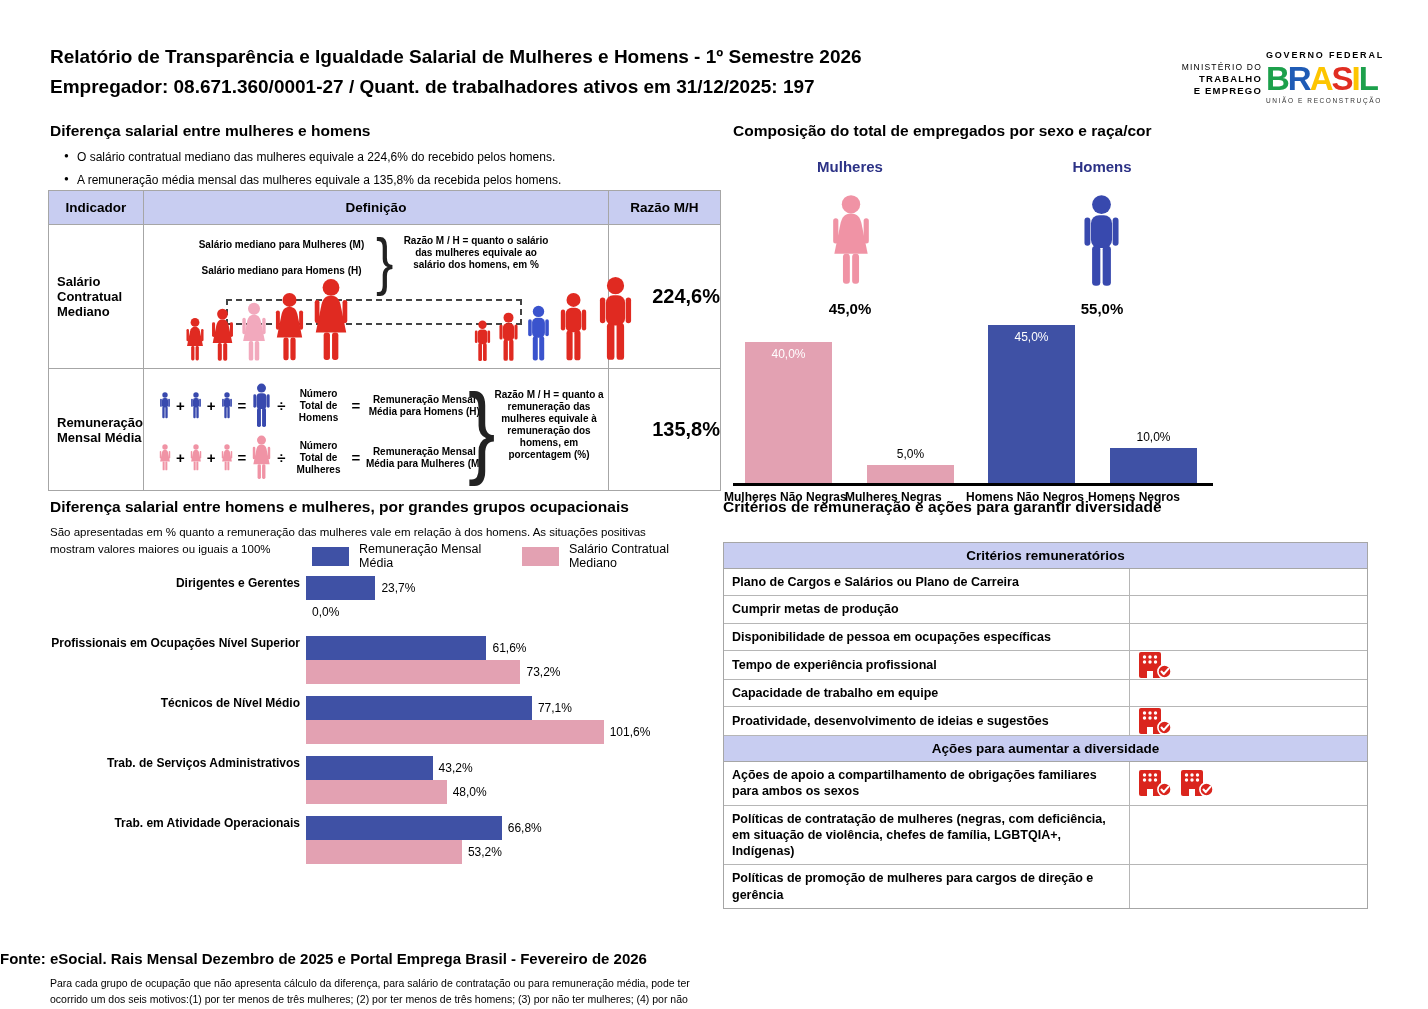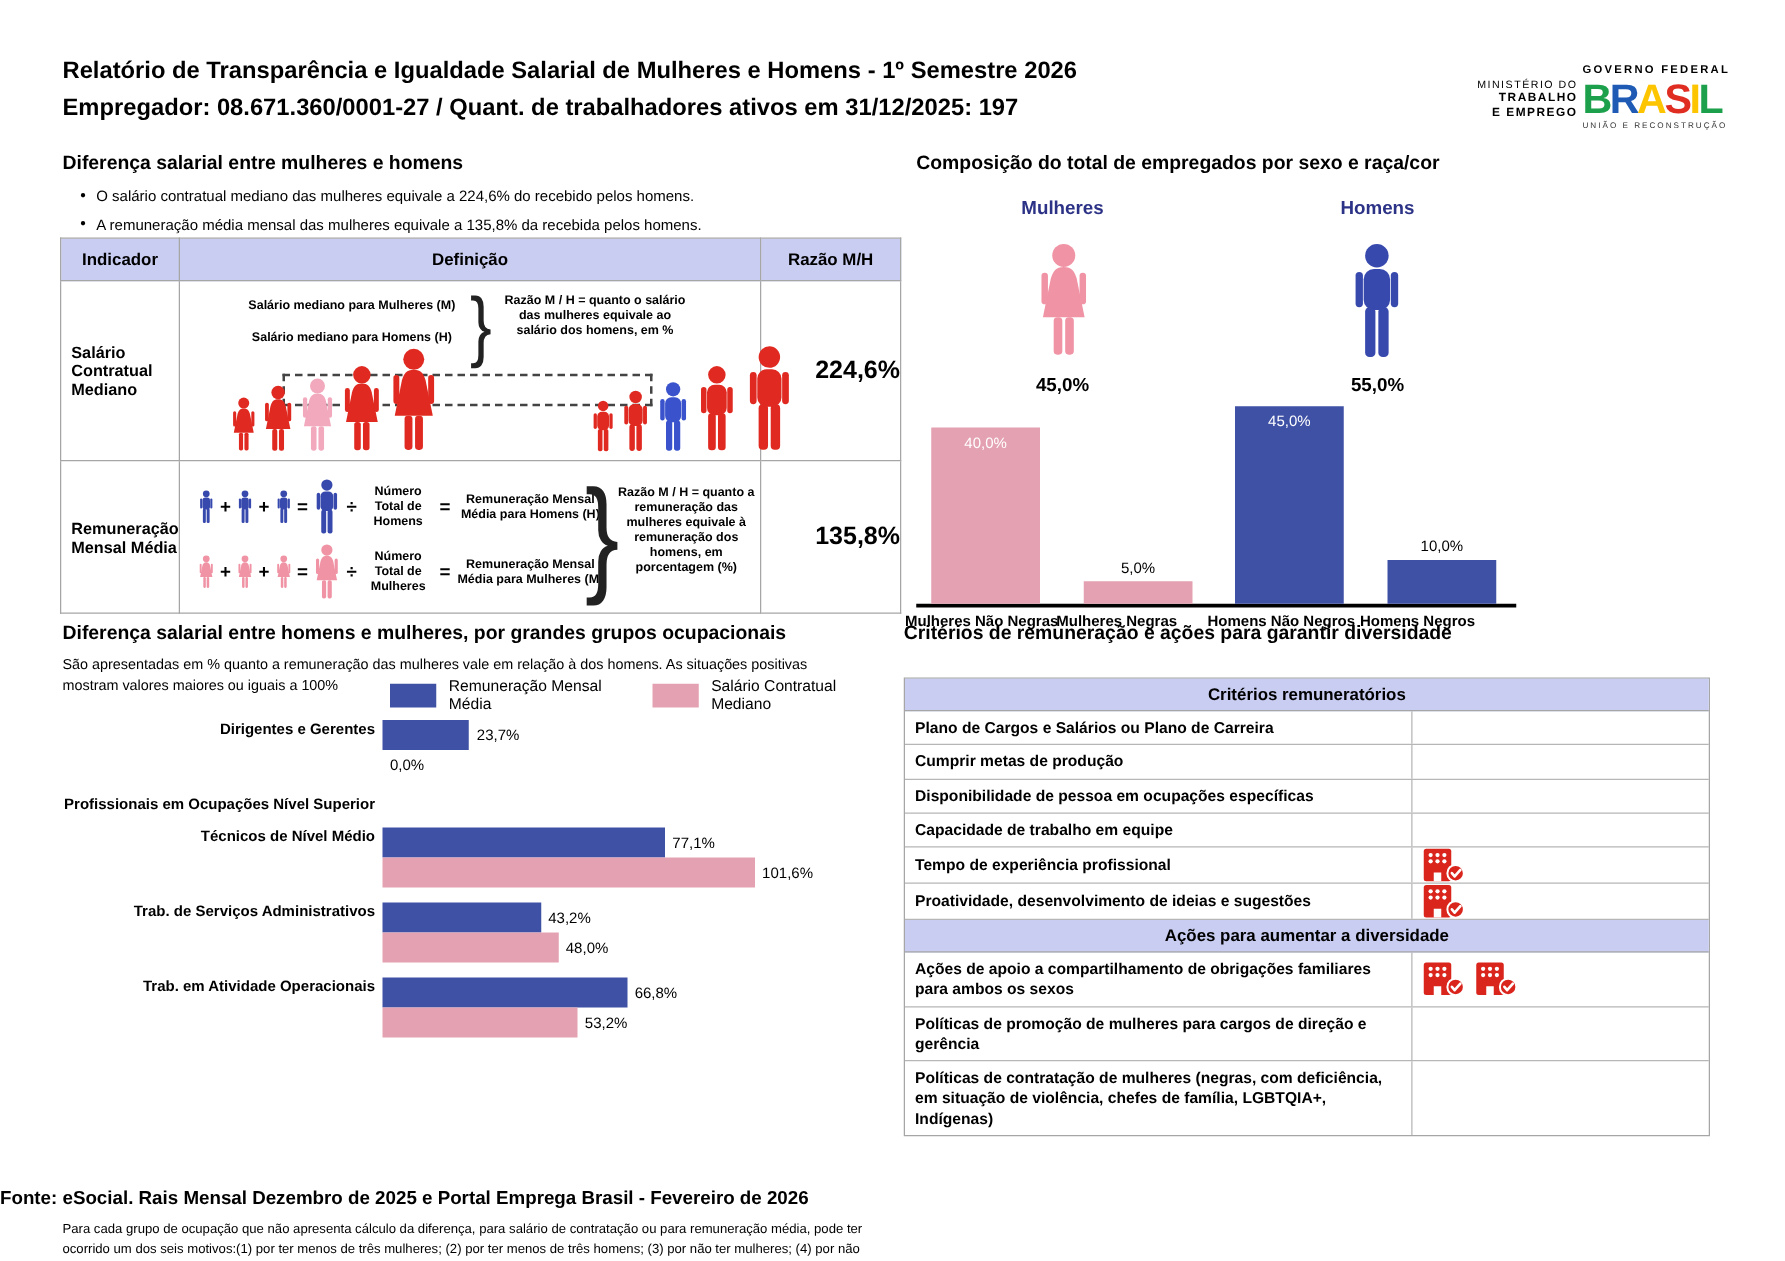--- a/index.html
+++ b/index.html
@@ -320,20 +320,30 @@
               <span class="oval">23,7%</span>
             </div>
           <div class="obar-row">
               <div class="obar pink" style="width: 0px;"></div>
               <span class="oval">0,0%</span>
             </div>
         </div>
       </div>
       <div class="ogroup">
         <div class="ocat">Profissionais em Ocupações Nível Superior</div>
+        <div class="obars">
+          <div class="obar-row">
+              <div class="obar blue" style="width: 180.488px;"></div>
+              <span class="oval">61,6%</span>
+            </div>
+          <div class="obar-row">
+              <div class="obar pink" style="width: 214.476px;"></div>
+              <span class="oval">73,2%</span>
+            </div>
+        </div>
       </div>
       <div class="ogroup">
         <div class="ocat">Técnicos de Nível Médio</div>
         <div class="obars">
           <div class="obar-row">
               <div class="obar blue" style="width: 225.903px;"></div>
               <span class="oval">77,1%</span>
             </div>
           <div class="obar-row">
               <div class="obar pink" style="width: 297.688px;"></div>
@@ -379,44 +389,44 @@
       <div class="crow">
           <div class="clabel">Plano de Cargos e Salários ou Plano de Carreira</div>
           <div class="cval"></div>
         </div>
       <div class="crow">
           <div class="clabel">Cumprir metas de produção</div>
           <div class="cval"></div>
         </div>
       <div class="crow">
           <div class="clabel">Disponibilidade de pessoa em ocupações específicas</div>
-          <div class="cval"></div>
-        </div>
-      <div class="crow">
-          <div class="clabel">Capacidade de trabalho em equipe</div>
           <div class="cval"></div>
         </div>
       <div class="crow">
           <div class="clabel">Tempo de experiência profissional</div>
           <div class="cval">
   <svg width="34" height="28" viewBox="0 0 34 28">
     <rect x="1" y="1" width="22" height="26" rx="2" fill="#da251d"></rect>
     <circle cx="6.5" cy="6" r="1.7" fill="#fff"></circle>
               <circle cx="12" cy="6" r="1.7" fill="#fff"></circle>
               <circle cx="17.5" cy="6" r="1.7" fill="#fff"></circle>
     <circle cx="6.5" cy="11" r="1.7" fill="#fff"></circle>
               <circle cx="12" cy="11" r="1.7" fill="#fff"></circle>
               <circle cx="17.5" cy="11" r="1.7" fill="#fff"></circle>
     <rect x="9" y="20" width="6" height="7" fill="#fff"></rect>
     <circle cx="26.5" cy="20.5" r="6.6" fill="#da251d" stroke="#fff" stroke-width="1.6"></circle>
     <path d="M23.5 20.5 l2.2 2.6 l4.6 -5.2" stroke="#fff" stroke-width="2.1" fill="none" stroke-linecap="round" stroke-linejoin="round"></path>
   </svg>
 </div>
         </div>
       <div class="crow">
+          <div class="clabel">Capacidade de trabalho em equipe</div>
+          <div class="cval"></div>
+        </div>
+      <div class="crow">
           <div class="clabel">Proatividade, desenvolvimento de ideias e sugestões</div>
           <div class="cval">
   <svg width="34" height="28" viewBox="0 0 34 28">
     <rect x="1" y="1" width="22" height="26" rx="2" fill="#da251d"></rect>
     <circle cx="6.5" cy="6" r="1.7" fill="#fff"></circle>
               <circle cx="12" cy="6" r="1.7" fill="#fff"></circle>
               <circle cx="17.5" cy="6" r="1.7" fill="#fff"></circle>
     <circle cx="6.5" cy="11" r="1.7" fill="#fff"></circle>
               <circle cx="12" cy="11" r="1.7" fill="#fff"></circle>
               <circle cx="17.5" cy="11" r="1.7" fill="#fff"></circle>
@@ -451,24 +461,24 @@
     <circle cx="6.5" cy="11" r="1.7" fill="#fff"></circle>
               <circle cx="12" cy="11" r="1.7" fill="#fff"></circle>
               <circle cx="17.5" cy="11" r="1.7" fill="#fff"></circle>
     <rect x="9" y="20" width="6" height="7" fill="#fff"></rect>
     <circle cx="26.5" cy="20.5" r="6.6" fill="#da251d" stroke="#fff" stroke-width="1.6"></circle>
     <path d="M23.5 20.5 l2.2 2.6 l4.6 -5.2" stroke="#fff" stroke-width="2.1" fill="none" stroke-linecap="round" stroke-linejoin="round"></path>
   </svg>
 </div>
         </div>
       <div class="crow">
+          <div class="clabel">Políticas de contratação de mulheres (negras, com deficiência, em situação de violência, chefes de família, LGBTQIA+, Indígenas)</div>
+          <div class="cval"></div>
+        </div>
+      <div class="crow">
           <div class="clabel">Políticas de promoção de mulheres para cargos de direção e gerência</div>
-          <div class="cval"></div>
-        </div>
-      <div class="crow">
-          <div class="clabel">Políticas de contratação de mulheres (negras, com deficiência, em situação de violência, chefes de família, LGBTQIA+, Indígenas)</div>
           <div class="cval"></div>
         </div>
     </div>
   </div>
 
   <div class="footer">Fonte: eSocial. Rais Mensal Dezembro de 2025 e Portal Emprega Brasil - Fevereiro de 2026</div>
 </div>
 
 </body></html>

